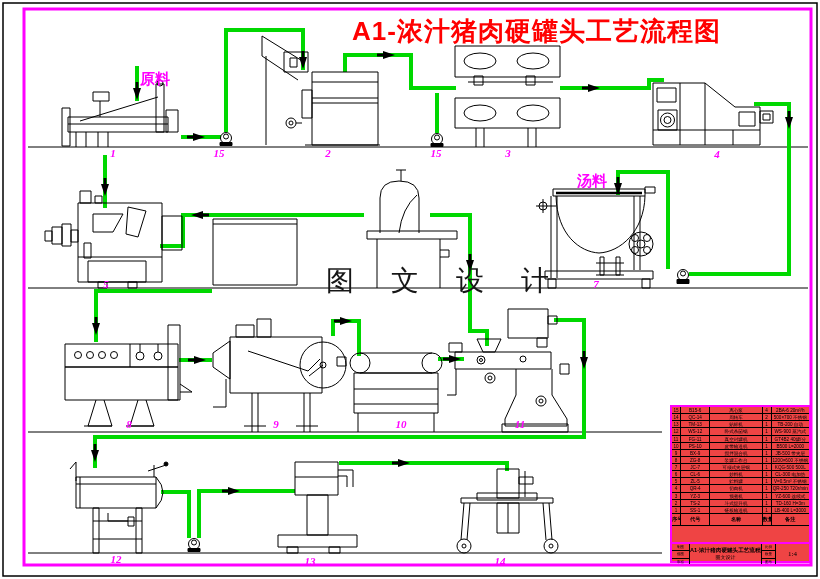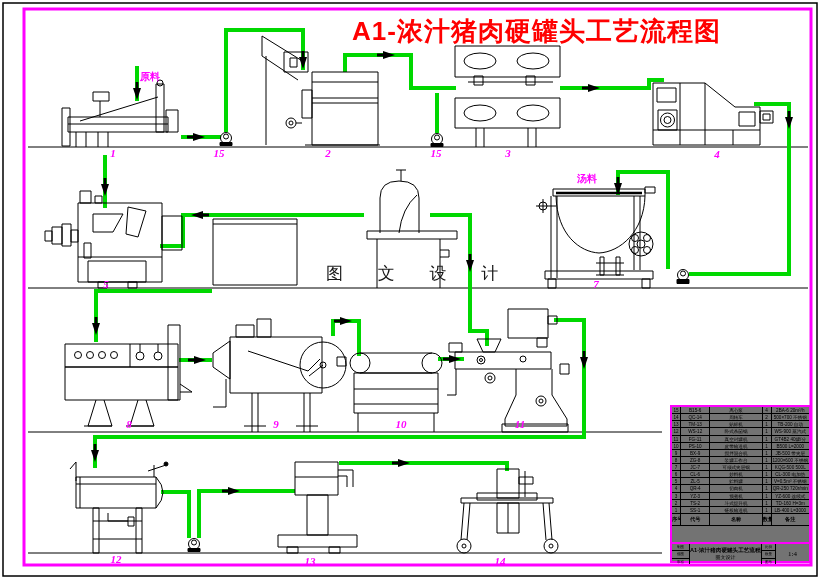--- a/index.html
+++ b/index.html
@@ -2,28 +2,28 @@
 <html><head>
 <meta charset="utf-8">
 <style>
   html,body{margin:0;padding:0;background:#888;}
   #canvas{position:relative;width:820px;height:579px;background:#ffffff;overflow:hidden;
           font-family:"Liberation Sans",sans-serif;}
   #lineart{position:absolute;left:0;top:0;}
   .abslabel{position:absolute;white-space:nowrap;}
   #page-title{left:352px;top:14px;font-size:26px;font-weight:bold;color:#FF0000;
               letter-spacing:1px;font-family:"Liberation Sans",sans-serif;}
-  #watermark{left:326px;top:262px;font-size:17px;color:#161616;letter-spacing:15px;
-             font-family:Liberation Sans, sans-serif;}
-  .flow-note{font-size:10px;font-weight:bold;color:#FF00FF;}
+  #watermark{left:326px;top:262px;font-size:28px;color:#161616;letter-spacing:15px;
+             font-family:Liberation Serif, serif;}
+  .flow-note{font-size:15px;font-weight:bold;color:#FF00FF;}
   .machine-no{position:absolute;transform:translateX(-50%);font-family:"Liberation Serif",serif;
               font-style:italic;font-weight:bold;font-size:11px;color:#FF00FF;line-height:1;}
   
   #parts-table{position:absolute;left:670px;top:405px;width:141px;height:158px;
-               border:2px solid #FF00FF;box-sizing:border-box;background:#737373;}
+               border:2px solid #FF00FF;box-sizing:border-box;background:#ef4444;}
   .pt-row{display:flex;height:7.13px;border-bottom:0.5px solid #000;box-sizing:border-box;overflow:hidden;}
   .pt-row.hdr{height:12px;font-weight:bold;}
   .pt-cell{border-right:0.5px solid #000;box-sizing:border-box;font-size:4.6px;line-height:7px;
            overflow:hidden;white-space:nowrap;text-align:center;color:#000;}
   .hdr .pt-cell{font-size:5.2px;line-height:11px;}
   .c0{width:9px;} .c1{width:30px;} .c2{width:53px;} .c3{width:9px;} .c4{width:38px;border-right:none;}
   #pt-gap{height:16px;}
   #title-block{display:flex;height:22px;border-top:2px solid #FF00FF;box-sizing:border-box;}
   .tb-col{border-right:0.6px solid #000;box-sizing:border-box;overflow:hidden;}
   .tb-mini{font-size:3.5px;line-height:6.4px;text-align:center;border-bottom:0.4px solid #000;height:6.4px;overflow:hidden;}

